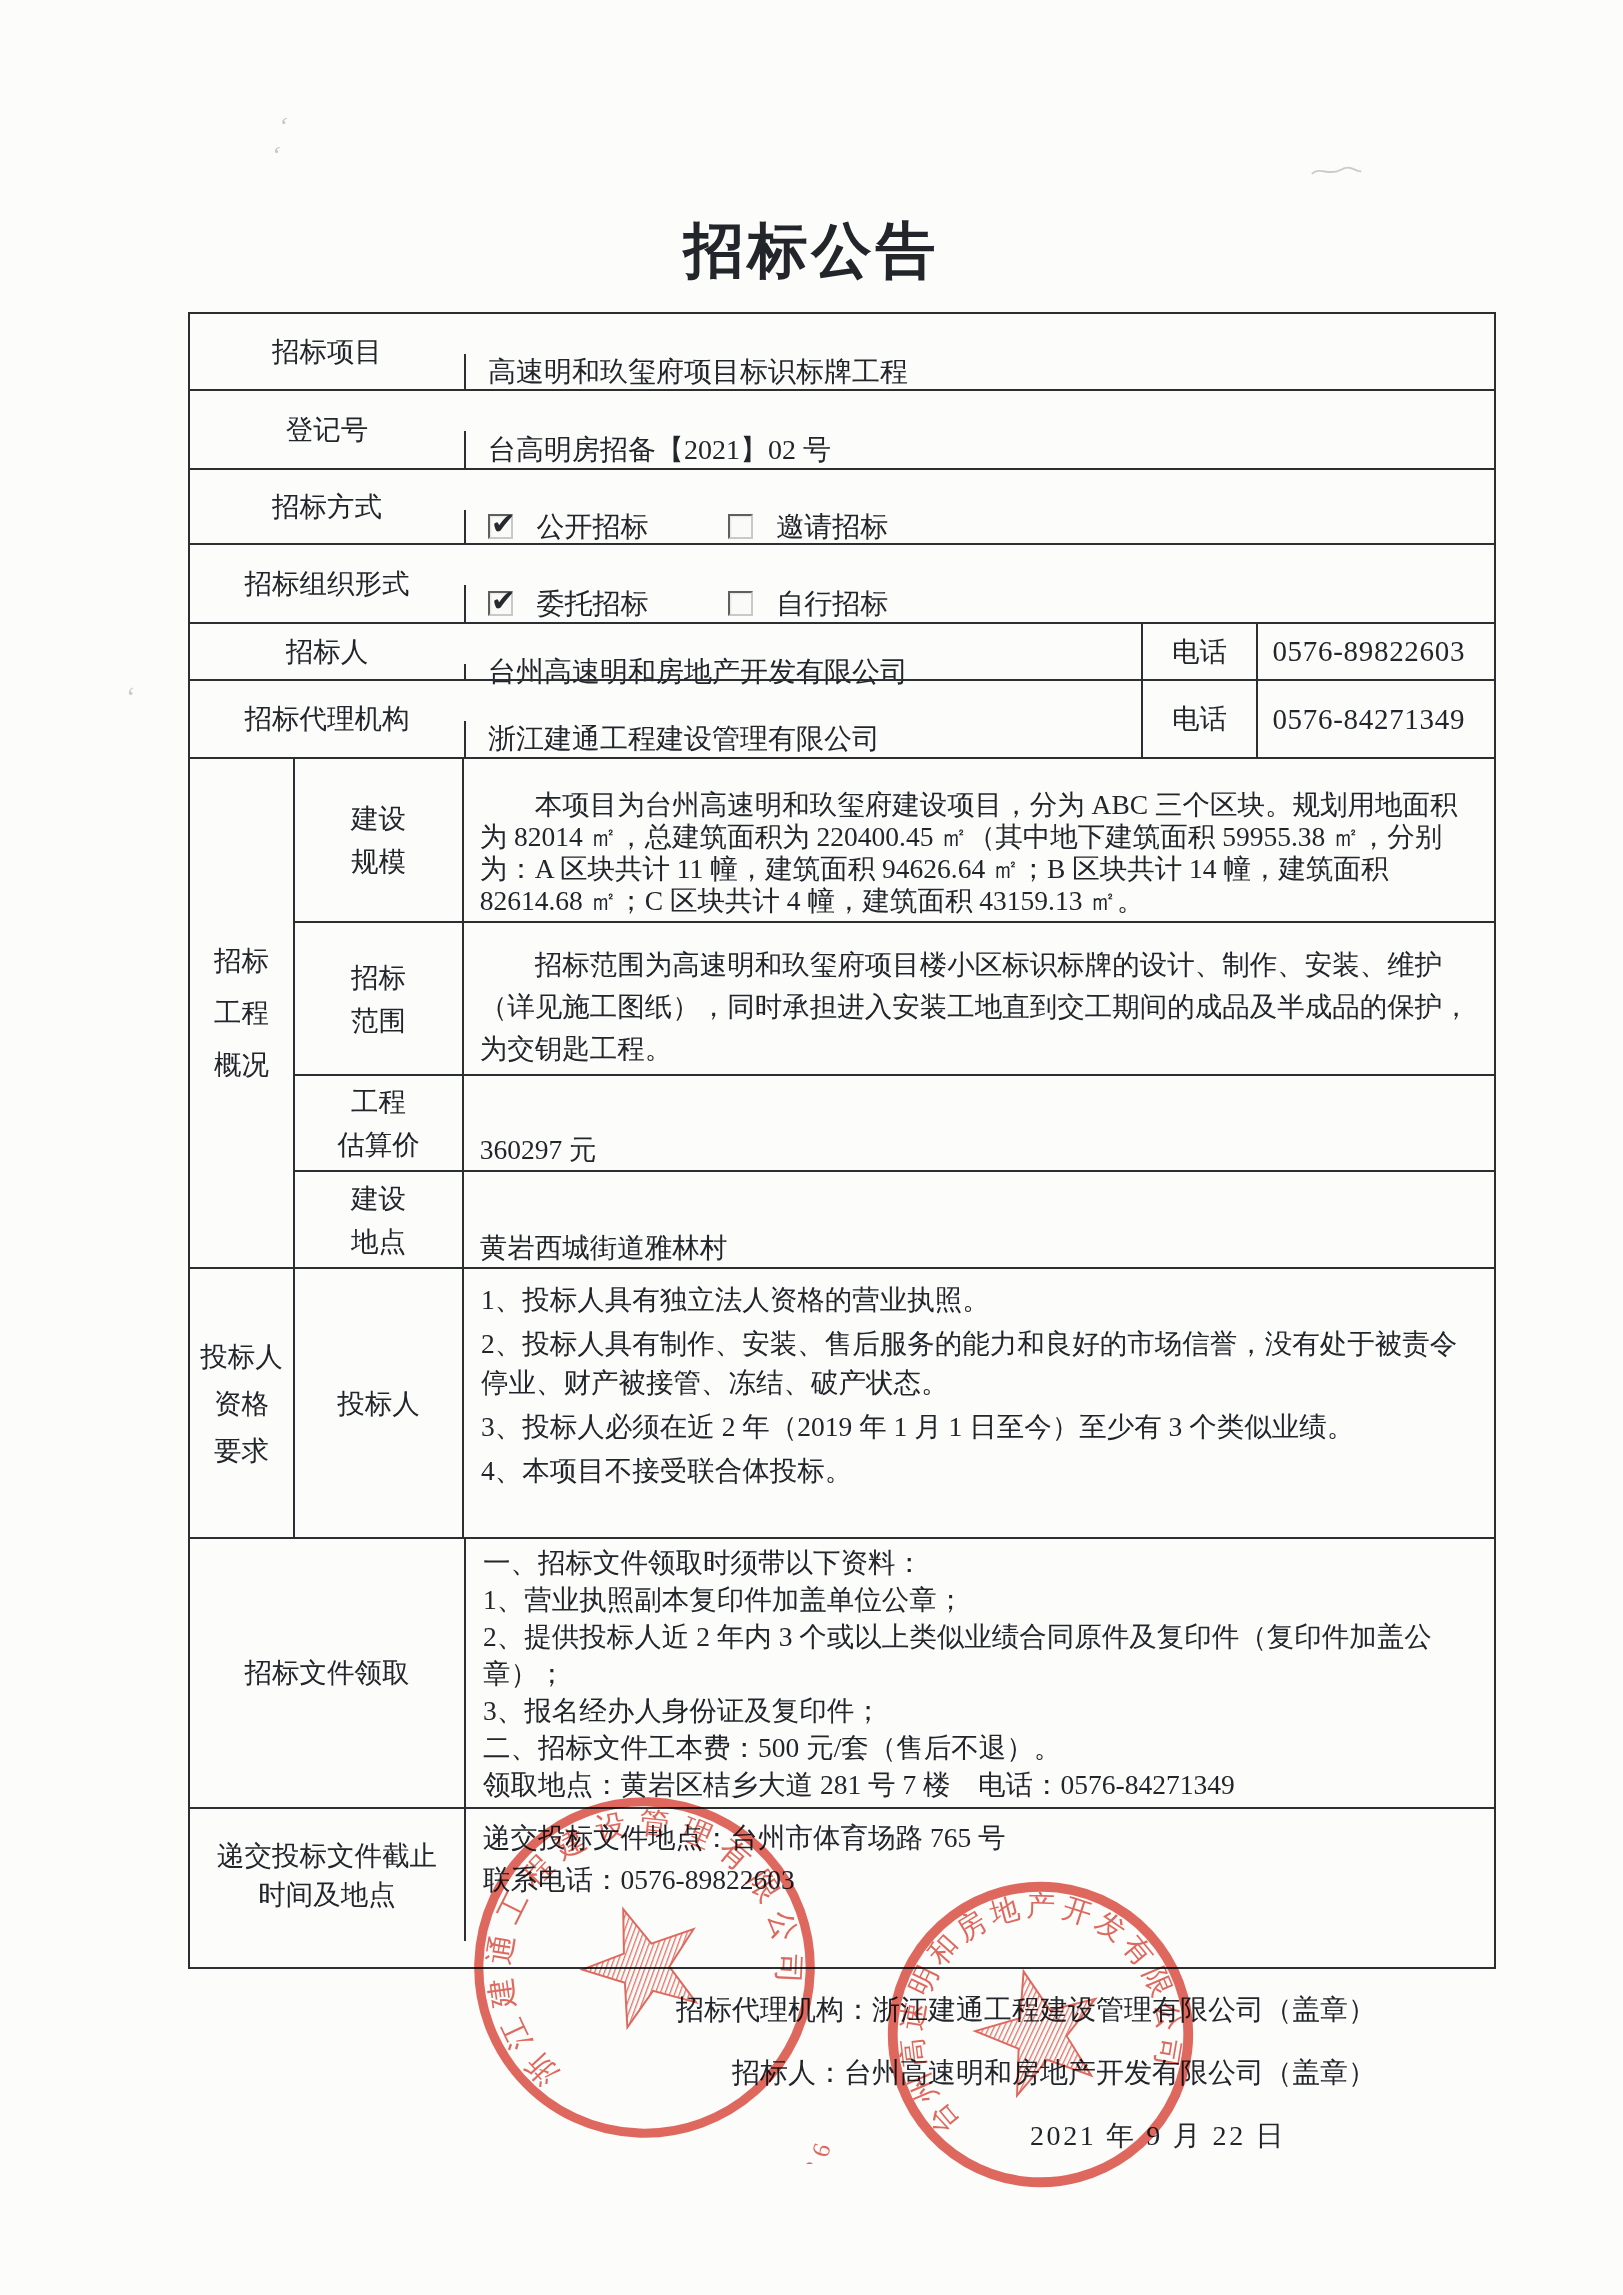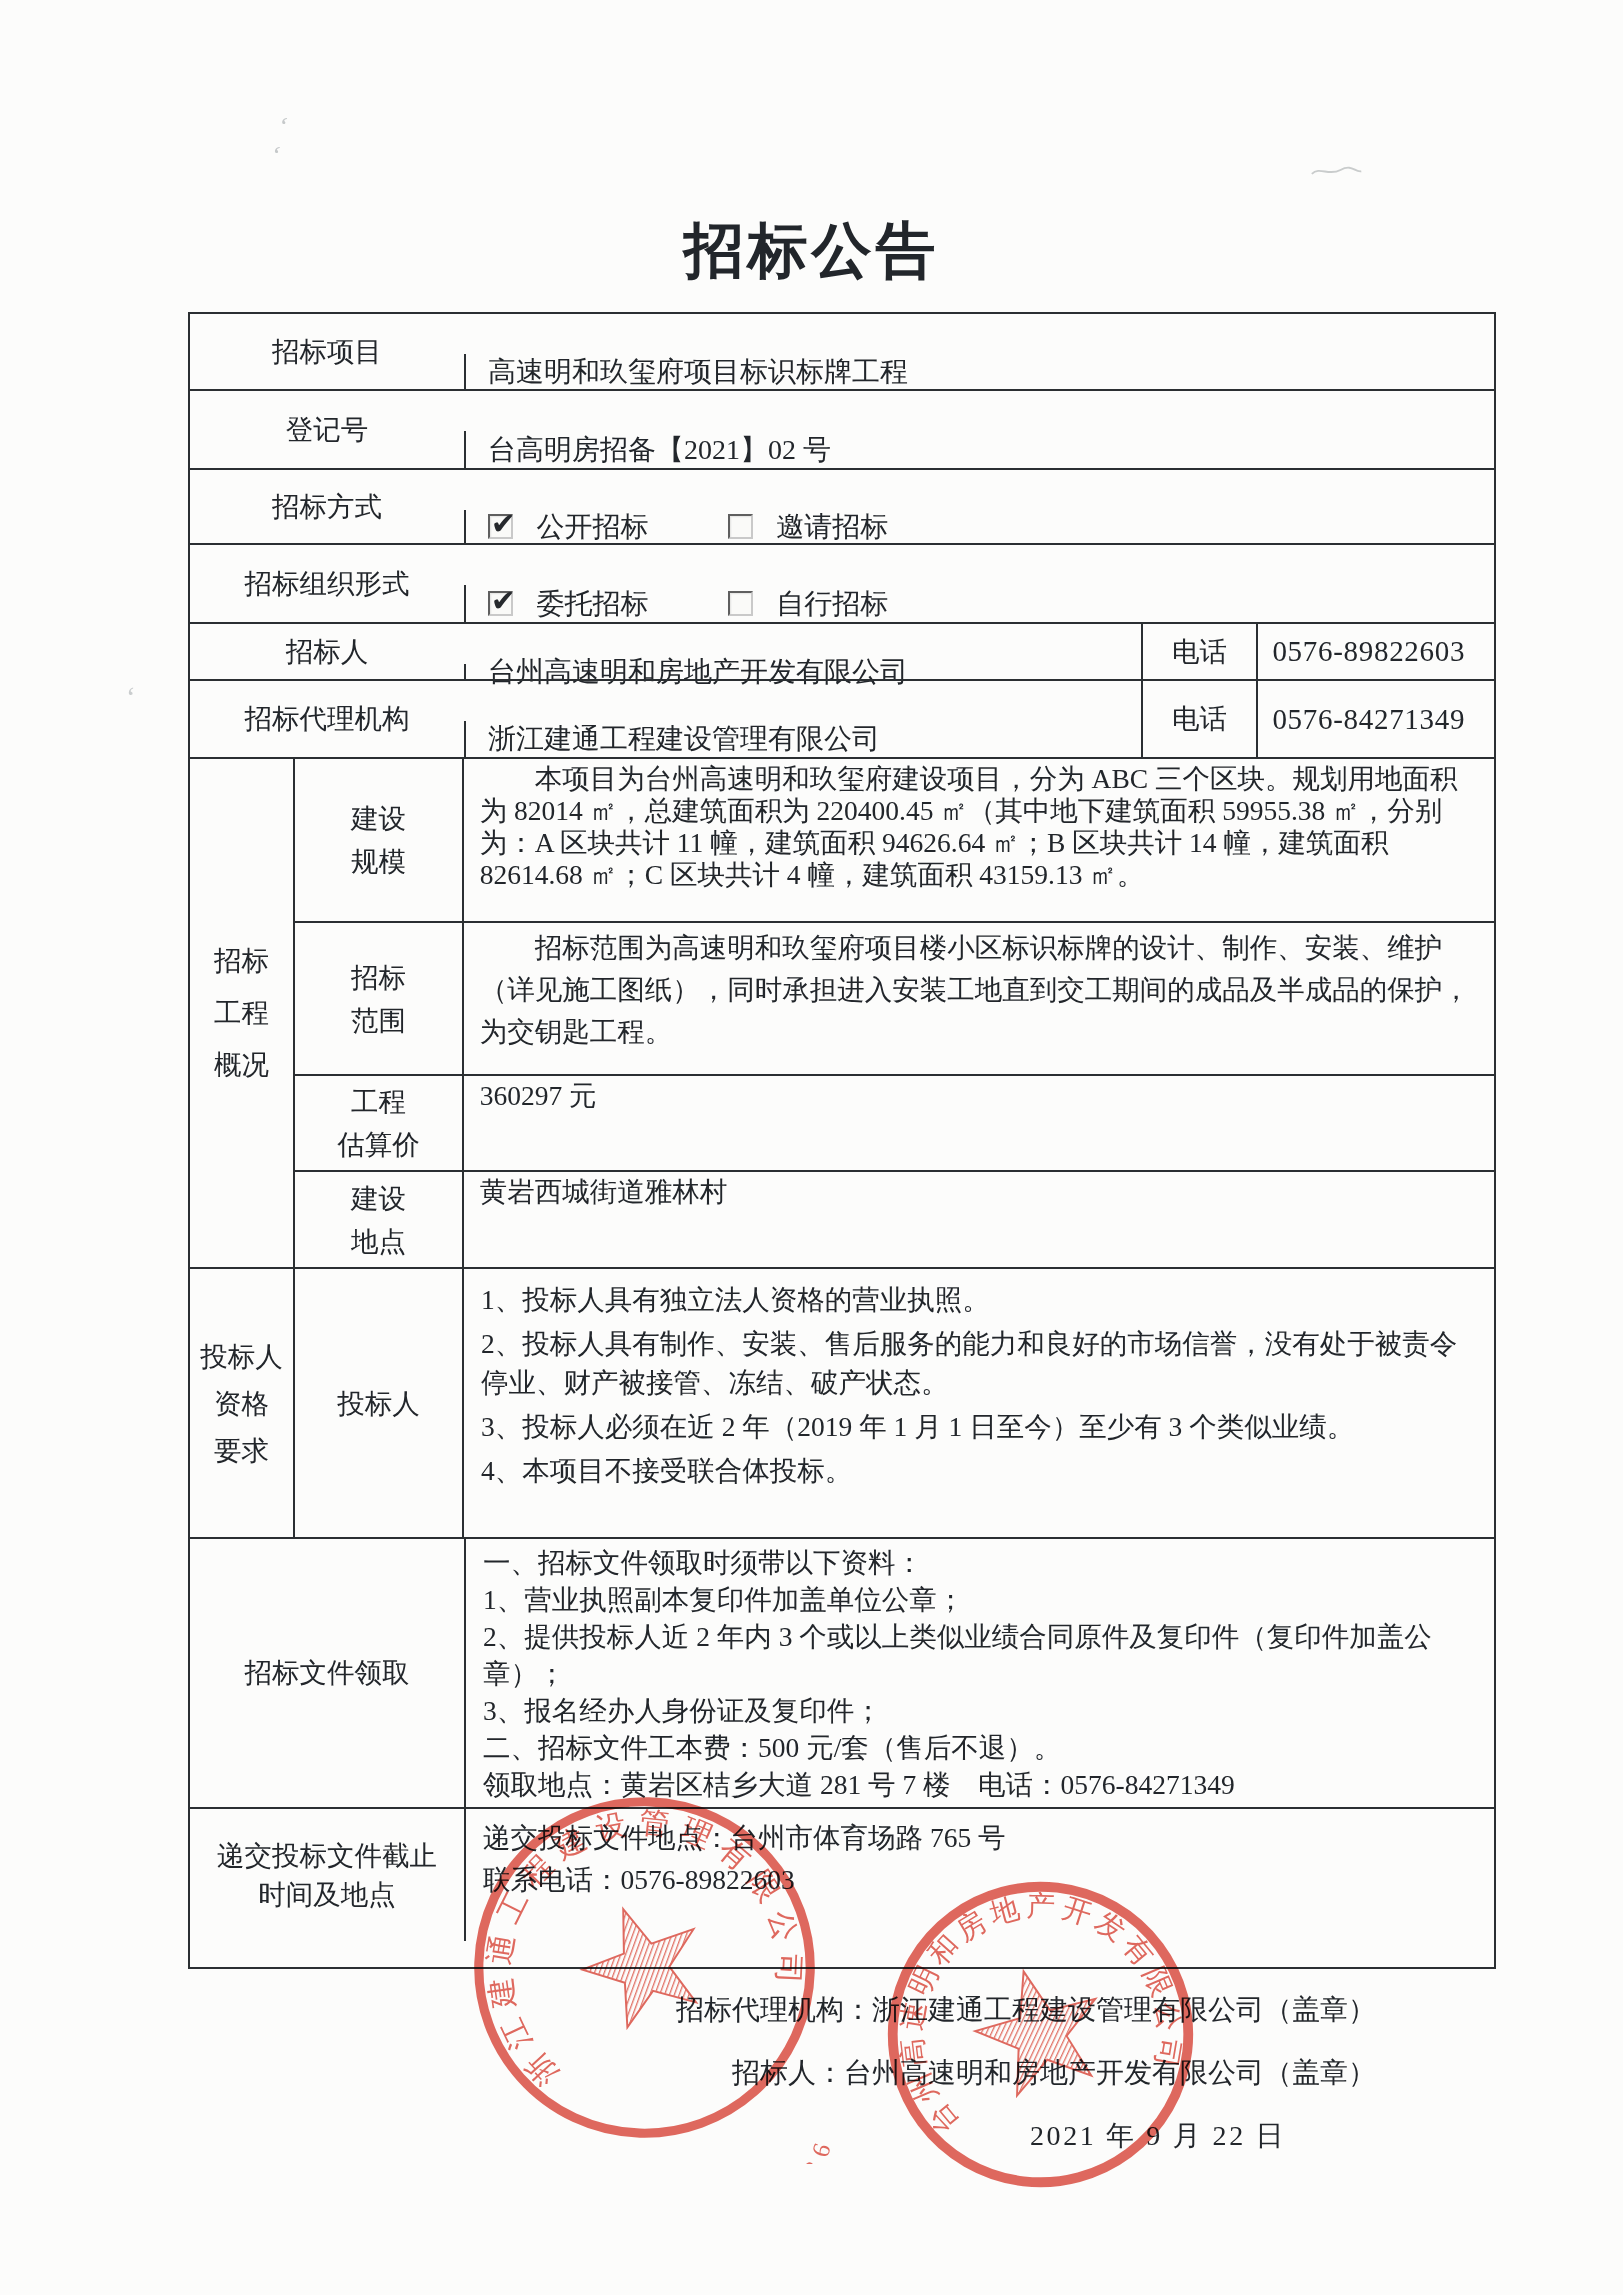--- a/index.html
+++ b/index.html
@@ -32,21 +32,21 @@
   .optgroup + .optgroup{margin-left:79px;}
   
   .ov-outer{width:103px;flex-shrink:0;display:flex;align-items:center;justify-content:center;
             text-align:center;font-size:27.5px;white-space:pre-line;line-height:52px;}
   .ov-right{flex:1;border-left:2.6px solid #2b2f32;display:flex;flex-direction:column;box-sizing:border-box;}
   .ov-row{display:flex;border-top:2.6px solid #2b2f32;box-sizing:border-box;flex-shrink:0;}
   .ov-row.first{border-top:none;}
   .ov-mid{width:167px;flex-shrink:0;display:flex;align-items:center;justify-content:center;
           text-align:center;font-size:27.5px;white-space:pre-line;line-height:43px;}
   .ov-text{flex:1;border-left:2.6px solid #2b2f32;box-sizing:border-box;padding:3.9px 15.7px;
-           font-size:27.5px;line-height:32px;display:flex;flex-direction:column;justify-content:flex-start;}
+           font-size:27.5px;line-height:32px;display:flex;flex-direction:column;justify-content:flex-end;}
   .ov-text p{margin:0;text-indent:55px;}
   .ov-text.loose{line-height:42px;}
   .ov-text.single p{text-indent:0;}
   
   .q-items{flex:1;border-left:2.6px solid #2b2f32;box-sizing:border-box;padding:10.5px 17px 0 17px;}
   .q-item{font-size:27.5px;line-height:39px;margin-bottom:5.2px;}
   
   .p-lines{flex:1;border-left:2.6px solid #2b2f32;box-sizing:border-box;padding:5.2px 17px 0 17px;}
   .p-line{font-size:27.5px;line-height:37px;}
   

